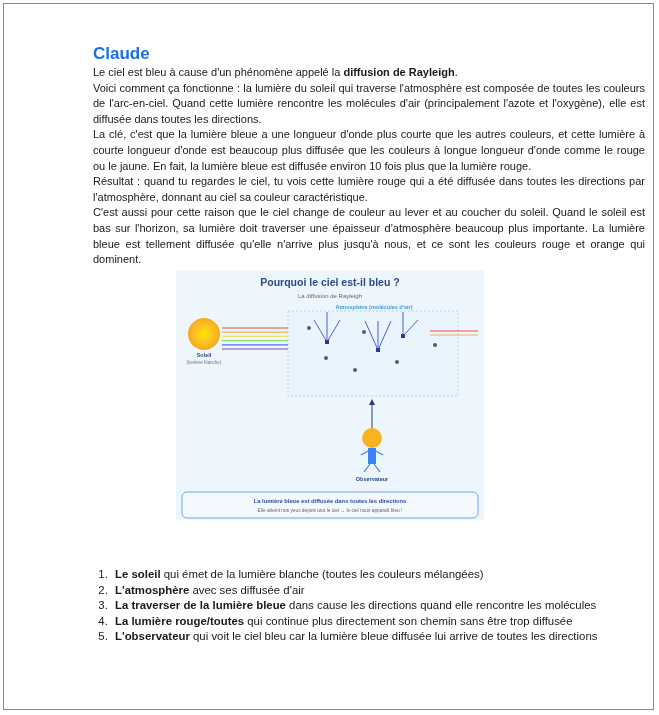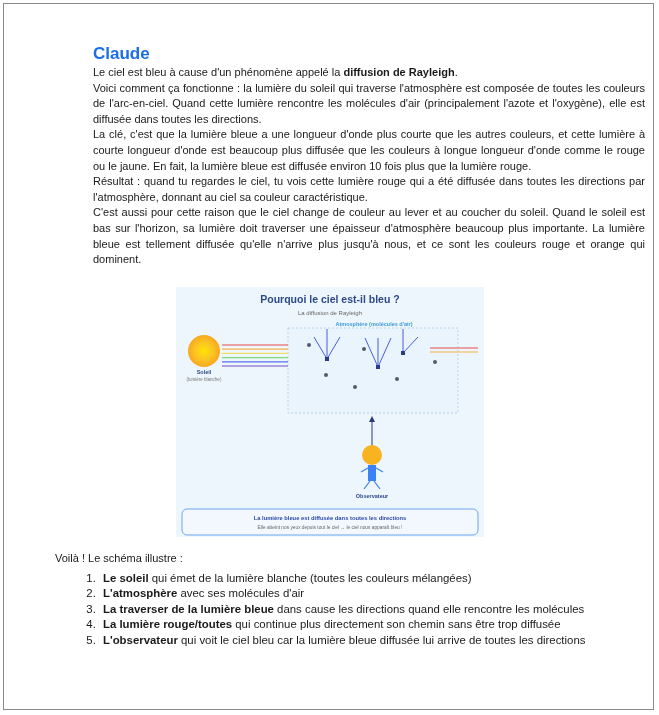--- a/index.html
+++ b/index.html
@@ -4,23 +4,23 @@
 <style>
   html, body { margin: 0; padding: 0; background: #ffffff; }
   body { width: 659px; height: 715px; position: relative; overflow: hidden;
          font-family: "Liberation Sans", "DejaVu Sans", sans-serif; color: #1a1a1a; }
   .frame { position: absolute; left: 3px; top: 3px; width: 651px; height: 707px;
            border: 1px solid #8a8a8a; box-sizing: border-box; background: #fff; }
   .content { position: absolute; left: 55px; top: 43px; width: 552px; margin-left: 38px; }
   h1 { margin: 0; font-size: 17px; line-height: 22px; color: #1a6fe8; font-weight: bold; }
   .para { font-size: 11px; line-height: 15.6px; margin: 0; text-align: justify; }
   .para b { font-weight: bold; }
-  .figure { position: absolute; left: 176px; top: 287px; width: 246px; height: 250px; }
+  .figure { position: absolute; left: 176px; top: 270px; width: 246px; height: 250px; }
   .after { position: absolute; left: 55px; top: 551px; width: 560px; }
-  ol { margin: 4px; padding: 0 0 0 40px; font-size: 11.4px; line-height: 15.6px; }
+  ol { margin: 16px; padding: 0 0 0 40px; font-size: 11.4px; line-height: 15.6px; }
   ol li { padding-left: 4px; }
 </style>
 </head>
 <body>
 
 <div class="frame"></div>
 
 <div class="content">
   <h1>Claude</h1>
   <p class="para"><span>Le ciel est bleu à cause d'un phénomène appelé la </span><b>diffusion de Rayleigh</b><span>.</span></p>
@@ -104,21 +104,20 @@
     </g>
     <text x="196" y="211" text-anchor="middle" font-family="Liberation Sans, sans-serif" font-size="5.5" font-weight="bold" fill="#2b4a86">Observateur</text>
 
     <rect x="6" y="222" width="296" height="26" rx="5" ry="5" fill="#f3f8fe" stroke="#6ea4ee" stroke-width="1"></rect>
     <text x="154" y="233" text-anchor="middle" font-family="Liberation Sans, sans-serif" font-size="5.8" font-weight="bold" fill="#2b4aa8">La lumière bleue est diffusée dans toutes les directions</text>
     <text x="154" y="242" text-anchor="middle" font-family="Liberation Sans, sans-serif" font-size="4.8" fill="#666">Elle atteint nos yeux depuis tout le ciel → le ciel nous apparaît bleu !</text>
   </svg>
 </div>
 
 <div class="after">
-  <p class="para">Voilà ! Le schéma illustre :</p>
   <ol id="outroList">
     <li><b>Le soleil</b><span> qui émet de la lumière blanche (toutes les couleurs mélangées)</span></li>
-    <li><b>L'atmosphère</b><span> avec ses molécules d'air</span></li>
+    <li><b>L'atmosphère</b><span> avec ses diffusée d'air</span></li>
     <li><b>La traverser de la lumière bleue</b><span> dans cause les directions quand elle rencontre les molécules</span></li>
     <li><b>La lumière rouge/toutes</b><span> qui continue plus directement son chemin sans être trop diffusée</span></li>
     <li><b>L'observateur</b><span> qui voit le ciel bleu car la lumière bleue diffusée lui arrive de toutes les directions</span></li>
   </ol>
 </div>
 
 </body></html>

